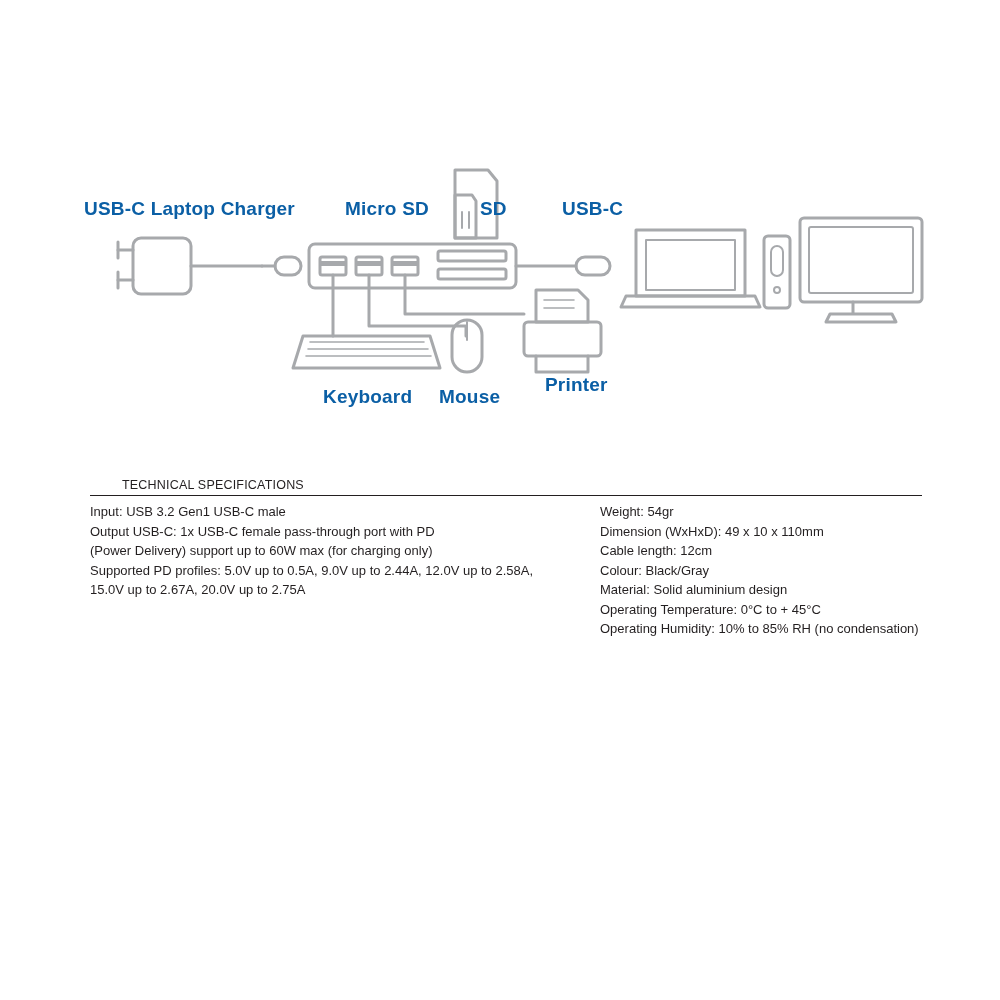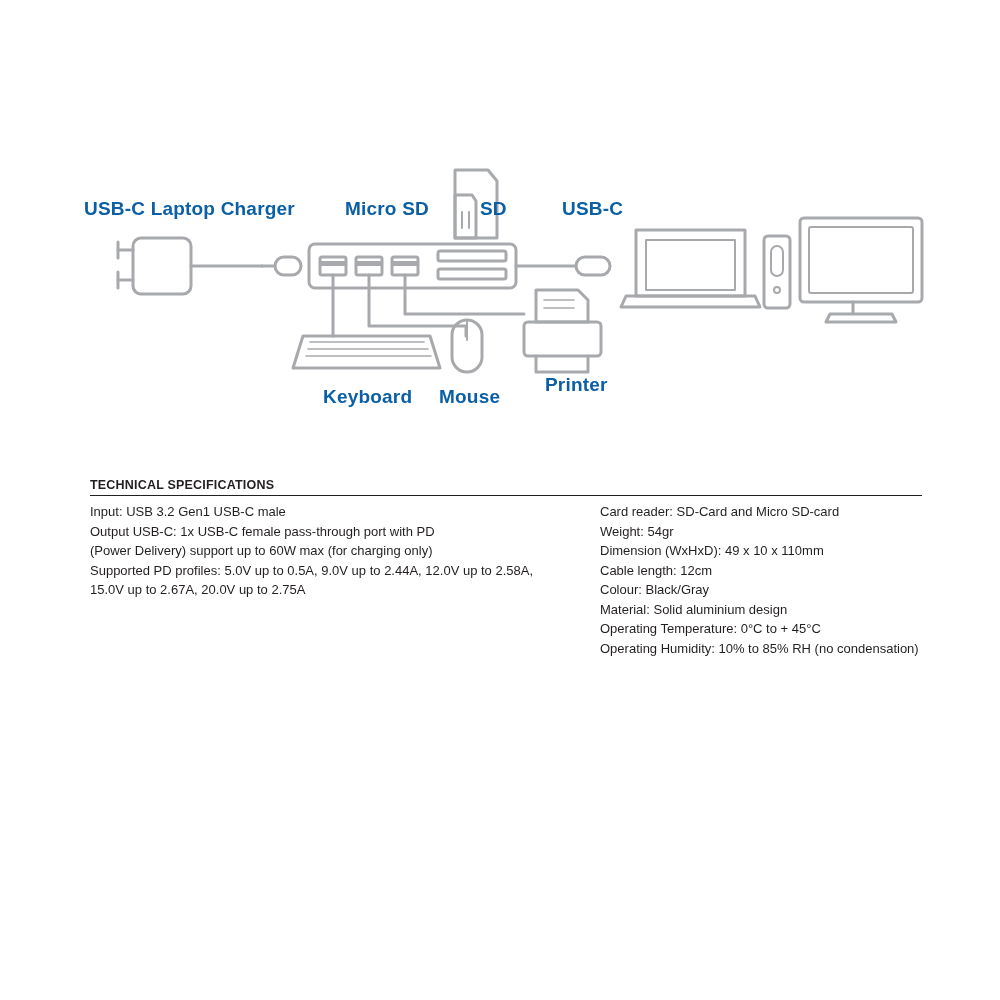--- a/index.html
+++ b/index.html
@@ -54,24 +54,25 @@
 
   
   .specs {
     position: absolute;
     left: 90px;
     top: 478px;
     width: 832px;
   }
   .specs-title {
     font-size: 12.5px;
-    font-weight: bold;
+    font-weight: normal;
     color: #231f20;
     letter-spacing: 0.2px;
     padding-bottom: 3px;
+    margin-left: 32px;
   }
   .specs-rule {
     border: 0;
     border-top: 1px solid #231f20;
     margin: 0 0 6px 0;
   }
   .specs-cols {
     display: flex;
     gap: 0;
   }
@@ -192,21 +193,20 @@
     <hr class="specs-rule">
     <div class="specs-cols">
       <div class="specs-col left">
         <div class="spec-line">Input: USB 3.2 Gen1 USB-C male</div>
         <div class="spec-line">Output USB-C: 1x USB-C female pass-through port with PD</div>
         <div class="spec-line">(Power Delivery) support up to 60W max (for charging only)</div>
         <div class="spec-line">Supported PD profiles: 5.0V up to 0.5A, 9.0V up to 2.44A, 12.0V up to 2.58A,</div>
         <div class="spec-line">15.0V up to 2.67A, 20.0V up to 2.75A</div>
       </div>
       <div class="specs-col right">
-        <div class="spec-line">Card reader: SD-Card and Micro SD-card</div>
         <div class="spec-line">Weight: 54gr</div>
         <div class="spec-line">Dimension (WxHxD): 49 x 10 x 110mm</div>
         <div class="spec-line">Cable length: 12cm</div>
         <div class="spec-line">Colour: Black/Gray</div>
         <div class="spec-line">Material: Solid aluminium design</div>
         <div class="spec-line">Operating Temperature: 0°C to + 45°C</div>
         <div class="spec-line">Operating Humidity: 10% to 85% RH (no condensation)</div>
       </div>
     </div>
   </div>

